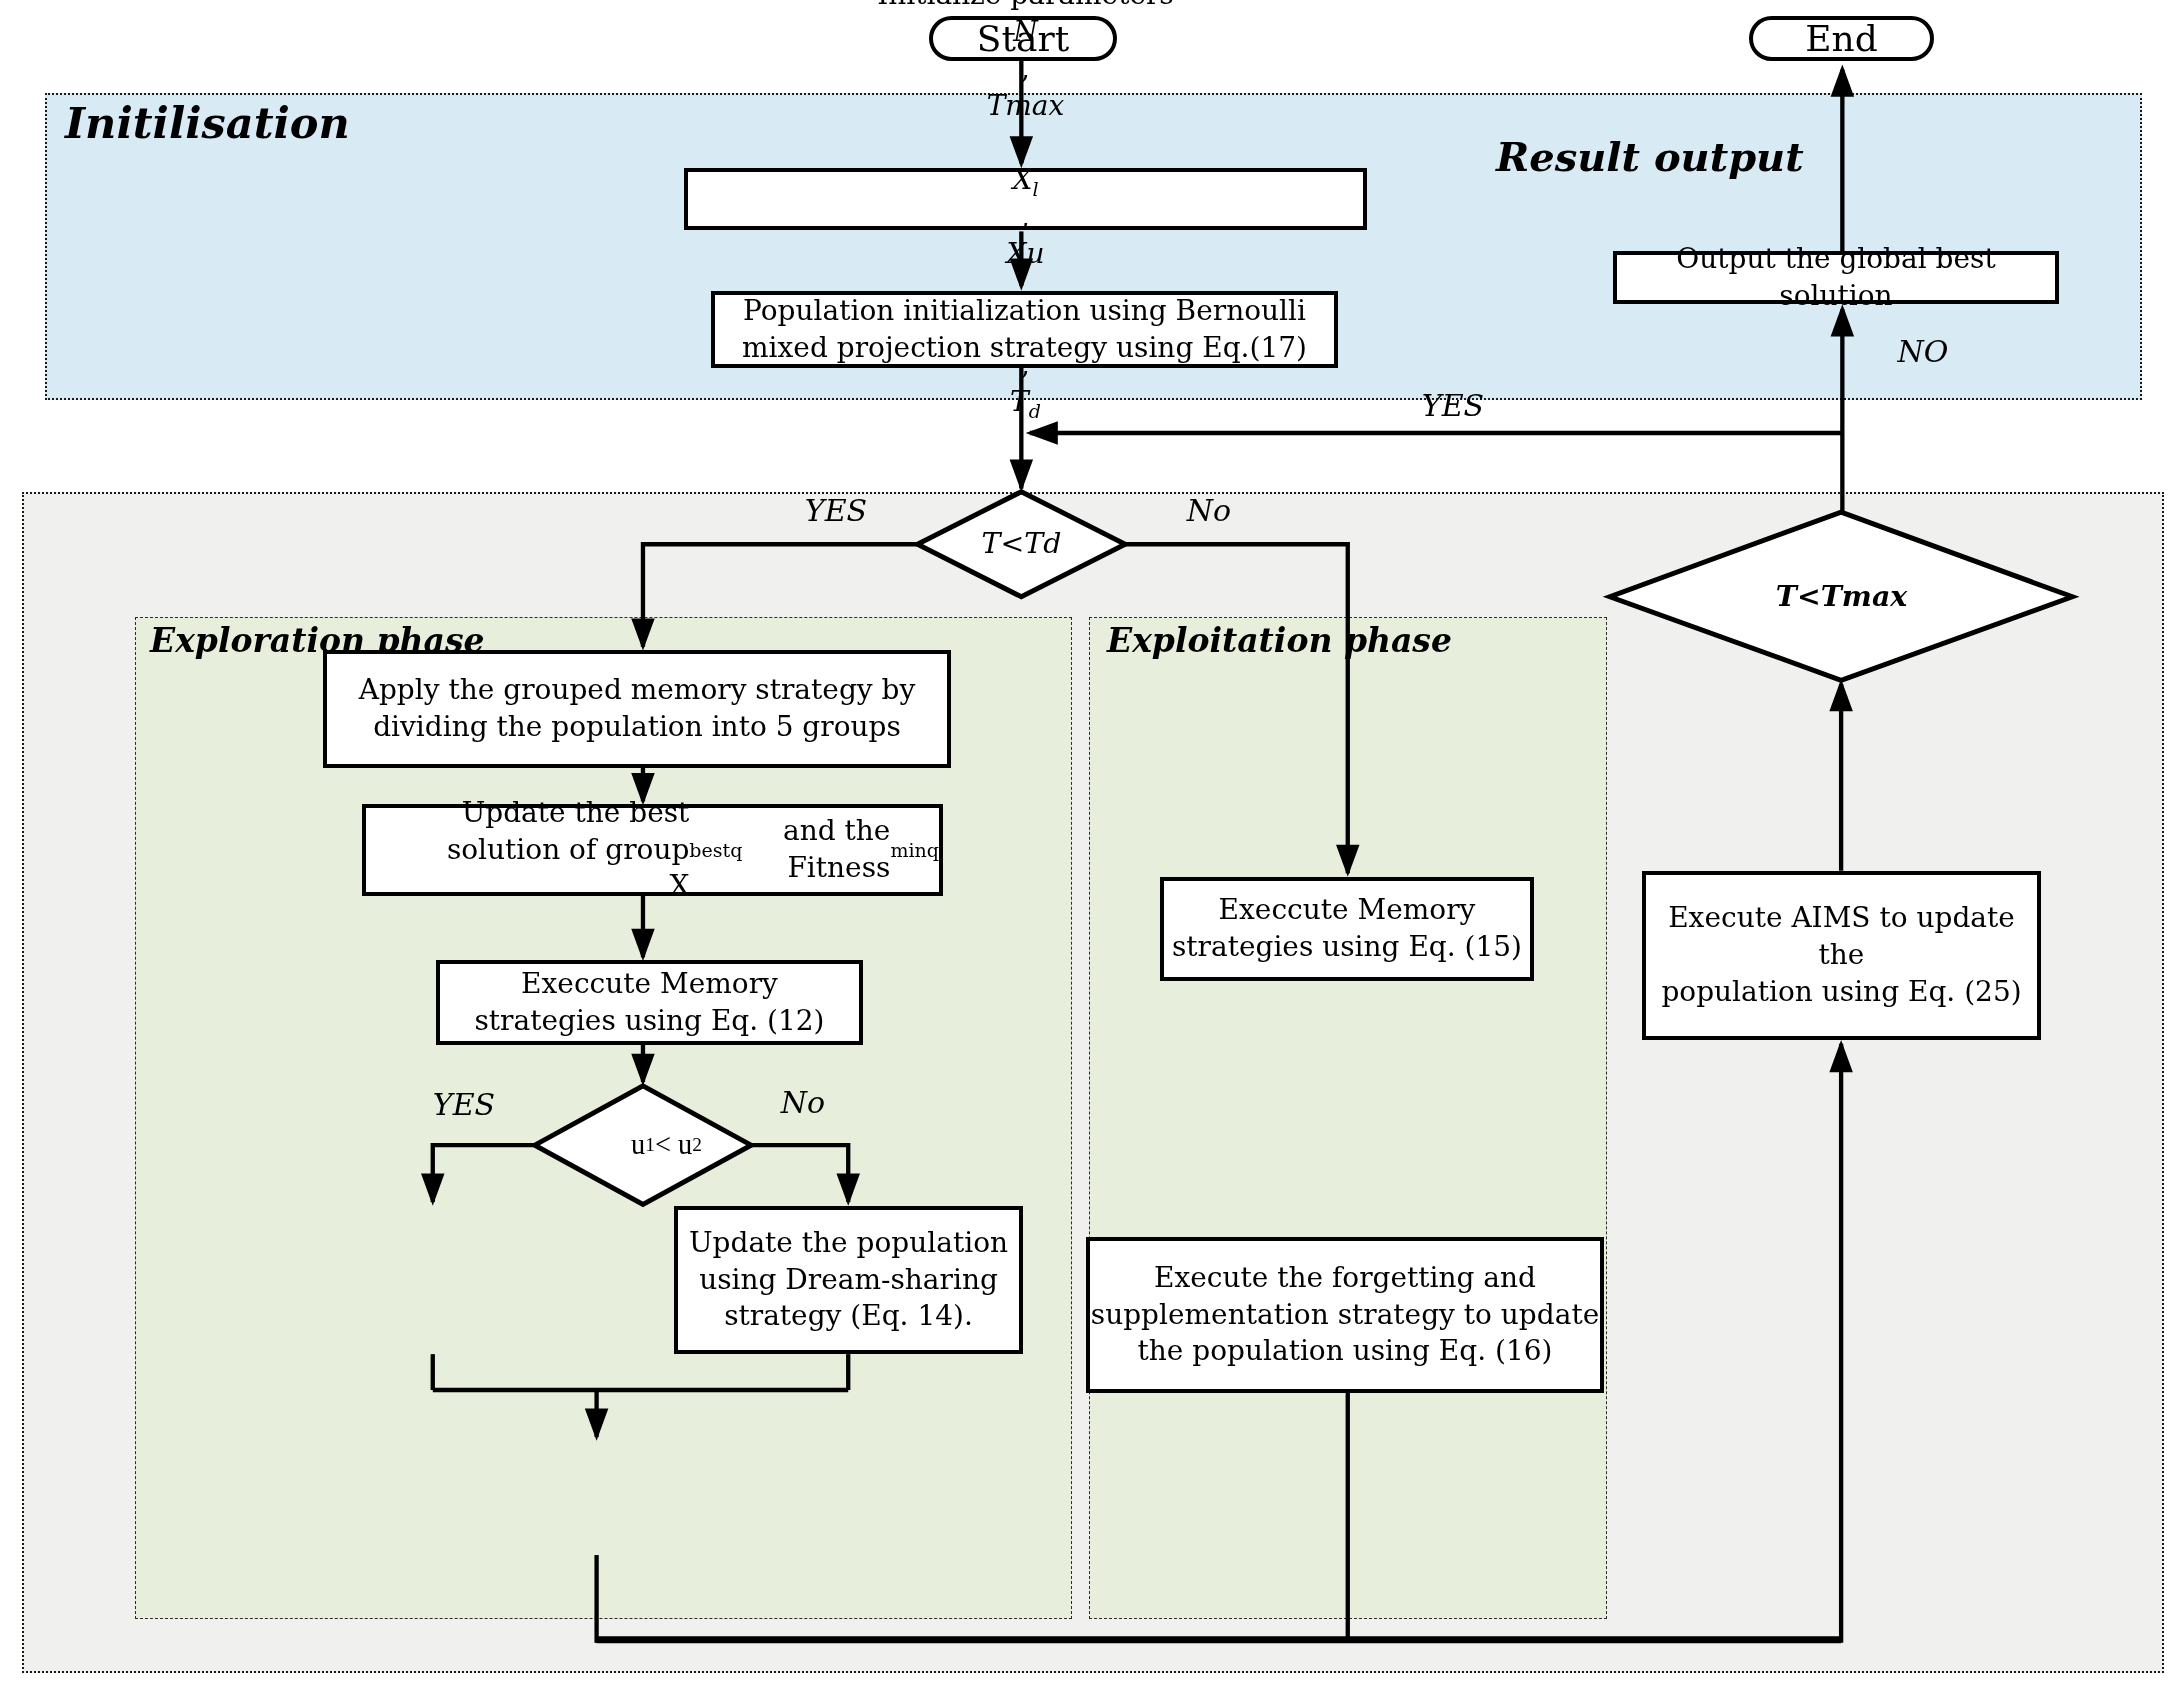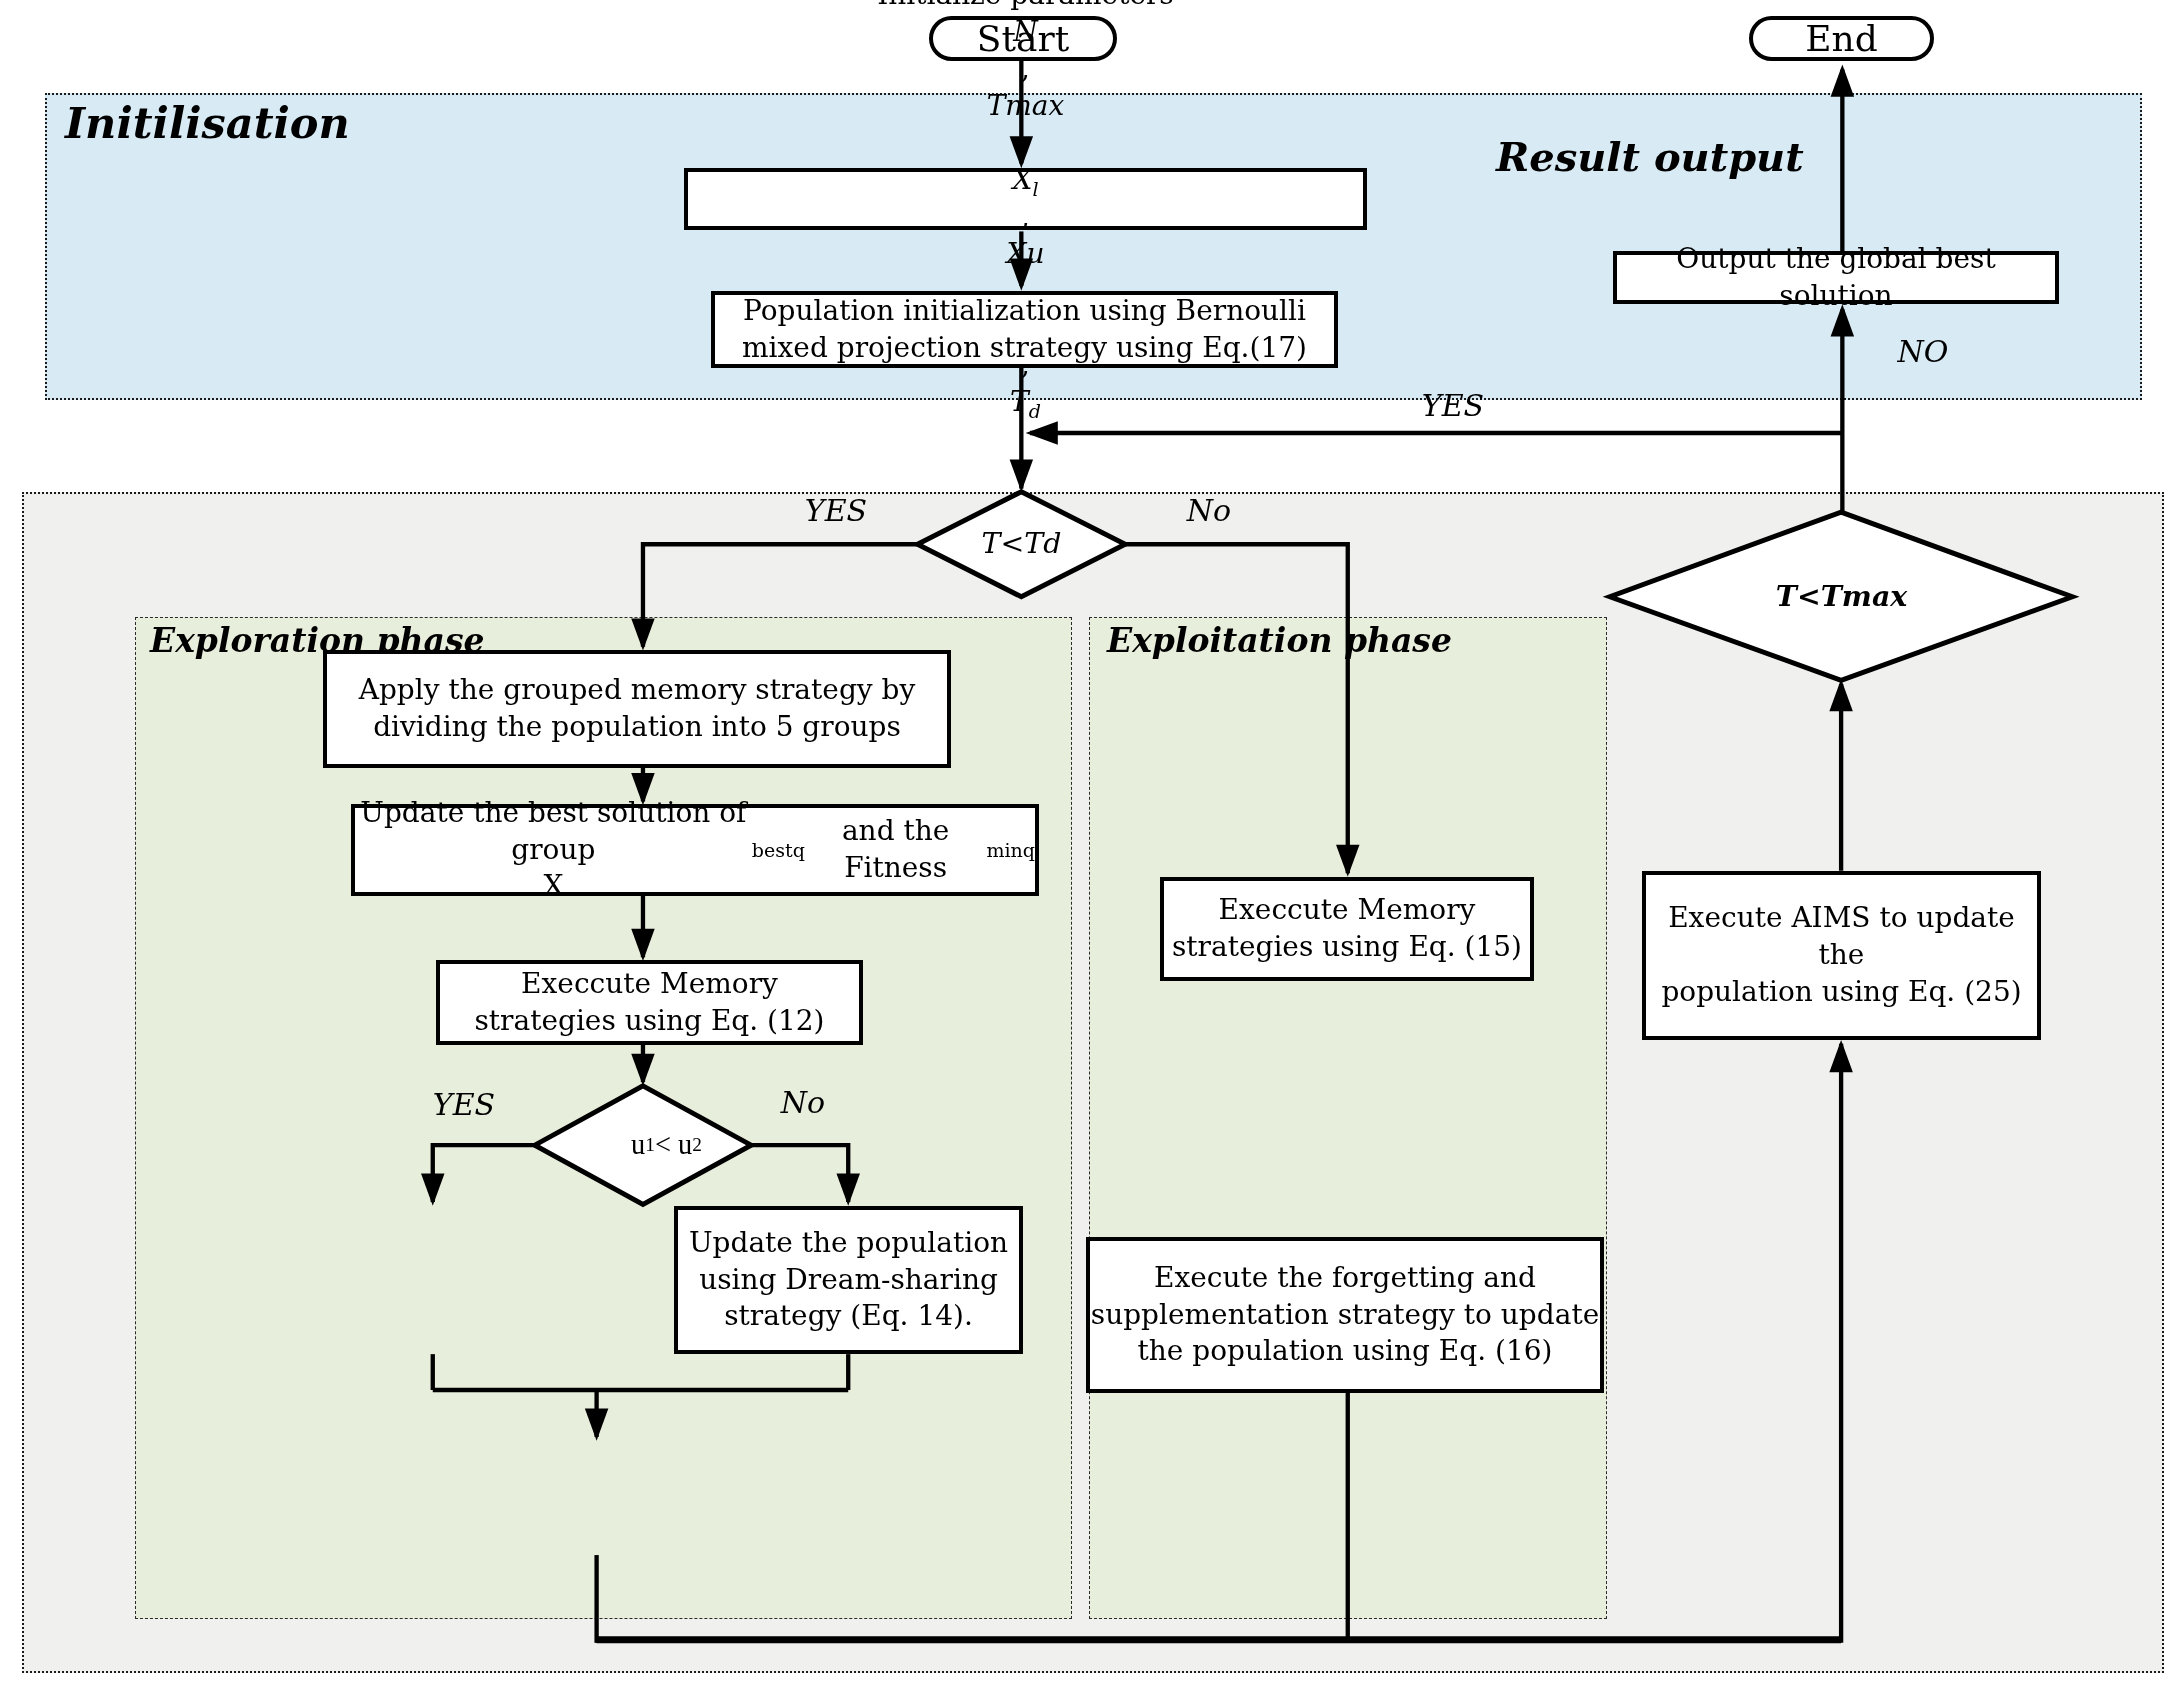--- a/index.html
+++ b/index.html
@@ -97,21 +97,21 @@
     </g>
   </svg>
 
   <div class="node terminal" style="left:929px;top:16px;width:188px;height:45px;">Start</div>
   <div class="node terminal" style="left:1749px;top:16px;width:185px;height:45px;">End</div>
 
   <div class="node" style="left:684px;top:168px;width:683px;height:62px;flex-direction:column;">Initialize parameters <i>N</i>, <i>Tmax</i> , <i>X<sub>l</sub></i>, <i>Xu</i>, <i>Dim</i> , <i>T<sub>d</sub></i></div>
   <div class="node" style="left:711px;top:291px;width:627px;height:77px;">Population initialization using Bernoulli<br>mixed projection strategy using Eq.(17)</div>
   <div class="node" style="left:1613px;top:251px;width:446px;height:53px;">Output the global best solution</div>
   <div class="node" style="left:323px;top:650px;width:628px;height:118px;">Apply the grouped memory strategy by<br>dividing the population into 5 groups</div>
-  <div class="node" style="left:351px;top:804px;width:688px;height:92px;">Update the best solution of group<br>X<sub>bestq</sub> and the Fitness<sub>minq</sub></div>
+  <div class="node" style="left:362px;top:804px;width:581px;height:92px;text-align:right;">Update the best solution of group<br>X<sub>bestq</sub> and the Fitness<sub>minq</sub></div>
   <div class="node" style="left:436px;top:960px;width:427px;height:85px;">Execcute Memory<br>strategies using Eq. (12)</div>
   <div class="node" style="left:674px;top:1206px;width:349px;height:148px;">Update the population<br>using Dream-sharing<br>strategy (Eq. 14).</div>
   <div class="node" style="left:1160px;top:877px;width:374px;height:104px;">Execcute Memory<br>strategies using Eq. (15)</div>
   <div class="node" style="left:1086px;top:1237px;width:518px;height:156px;">Execute the forgetting and<br>supplementation strategy to update<br>the population using Eq. (16)</div>
   <div class="node" style="left:1642px;top:871px;width:399px;height:169px;">Execute AIMS to update the<br>population using Eq. (25)</div>
 
   <div class="dlabel" style="left:935px;top:519px;width:173px;height:49px;">
       <i>T&lt;Td</i>
     </div>
   <div class="dlabel" style="left:580px;top:1120px;width:173px;height:49px;font-style:normal;font-family:Liberation Serif, serif;">u<sub>1</sub> &lt; u<sub>2</sub></div>

